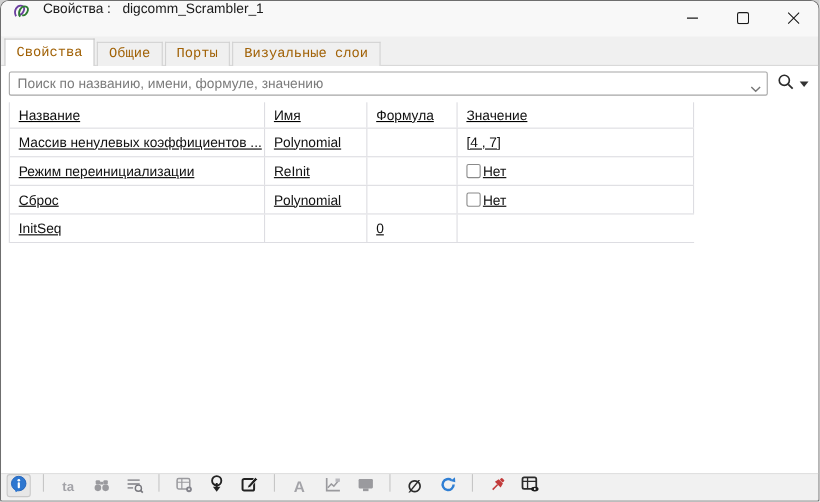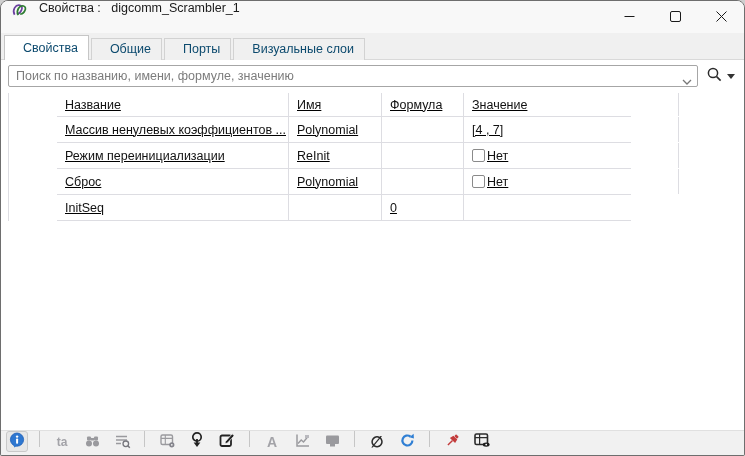--- a/index.html
+++ b/index.html
@@ -35,28 +35,29 @@
 
   
   .tabstrip {
     background:#f0f0f0; height:27px;
     display:flex; align-items:flex-end;
     padding:0 0 0 3px;
     border-bottom:1px solid #d9d9d9;
     flex:0 0 auto;
   }
   .tab {
-    font-size:12.5px; color:#0c4a6e;
+    font-size:12.5px; color:#a16207;
     background:#f0f0f0;
     border:1px solid #d2d2d2; border-bottom:none;
-    padding:3px 10px 4px 18px;
+    padding:3px 10px 4px 10px;
     margin-right:2px;
     margin-bottom:-1px;
     cursor:pointer;
     position:relative;
+    font-family:Liberation Mono, monospace;
   }
   .tab.active {
     background:#fff;
     padding-top:5px; padding-bottom:5px;
     border-color:#c6c6c6;
     z-index:2;
   }
 
   
   .content {
@@ -96,21 +97,20 @@
     margin-top:5px;
     width:623px;
     border-left:1px solid #dddde2;
     flex:0 0 auto;
     font-size:12.5px; color:#111;
   }
   .tr {
     display:grid;
     grid-template-columns:232px 93px 82px 215px;
     border-bottom:1px solid #dddde2;
-    margin-left:48px;
   }
   .tr.header { border-bottom:1px solid #dddde2; }
   .td {
     padding:4px 8px; height:25px;
     border-right:1px solid #dddde2;
     display:flex; align-items:center;
     white-space:nowrap; overflow:hidden;
   }
   .tr.header .td { height:23px; padding-top:3px; padding-bottom:3px; }
   .checkbox {

